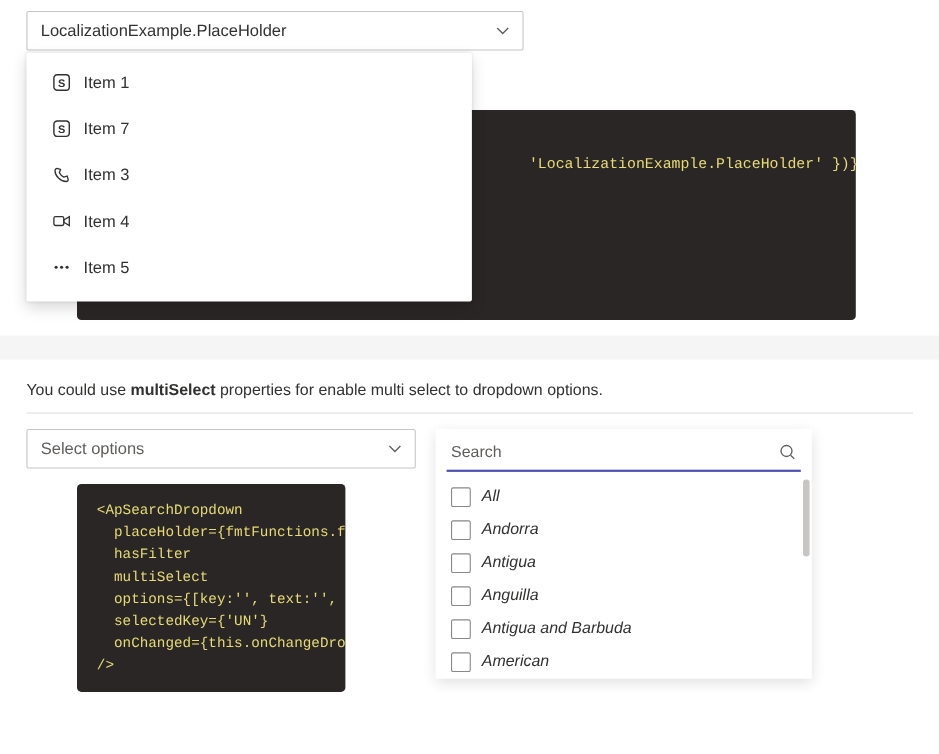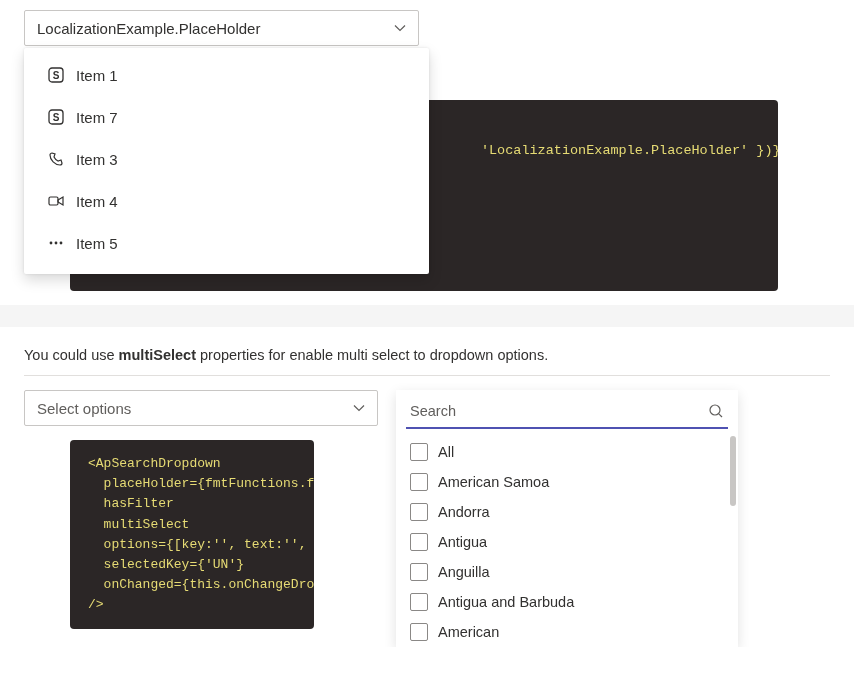--- a/index.html
+++ b/index.html
@@ -1,18 +1,18 @@
 <!DOCTYPE html>
 <html><head>
 <meta charset="utf-8">
 <style>
 * { box-sizing: border-box; margin: 0; padding: 0; }
 body { font-family: "Segoe UI", -apple-system, sans-serif; background: #fff; color: #323130; width: 854px; }
 .section-1 { padding: 10px 24px 0; position: relative; }
-.dropdown-closed { width: 395px; height: 36px; border: 1px solid #c8c6c4; border-radius: 2px; background: #fff; display: flex; align-items: center; padding: 0 12px; cursor: pointer; position: relative; z-index: 10; }
+.dropdown-closed { width: 452px; height: 36px; border: 1px solid #c8c6c4; border-radius: 2px; background: #fff; display: flex; align-items: center; padding: 0 12px; cursor: pointer; position: relative; z-index: 10; }
 .dropdown-placeholder { flex: 1; color: #323130; font-size: 15px; }
 .chevron { width: 12px; height: 12px; }
 .dropdown-menu { position: absolute; top: 48px; left: 24px; width: 405px; background: #fff; border-radius: 2px; box-shadow: 0 6px 14px rgba(0,0,0,0.15), 0 0 3px rgba(0,0,0,0.1); z-index: 20; padding: 6px 0 10px; }
 .dropdown-item { display: flex; align-items: center; padding: 8px 22px; height: 42px; cursor: pointer; }
 .dropdown-item-icon { width: 20px; height: 20px; display: flex; align-items: center; justify-content: center; margin-right: 10px; color: #323130; }
 .dropdown-item-label { font-size: 15px; color: #323130; }
 .code-block { background: #2b2626; color: #e6db74; border-radius: 4px; padding: 18px 22px 22px; margin: 54px 0 0 46px; width: 708px; min-height: 190px; font-family: Consolas, "Courier New", monospace; font-size: 13.5px; line-height: 1.6; white-space: pre; overflow: hidden; }
 .code-line-red { color: #c2605b; }
 .section-divider { height: 22px; background: #f5f5f5; margin-top: 14px; }
 .section-2 { padding: 20px 24px 0; position: relative; }
@@ -22,21 +22,21 @@
 .row { display: flex; align-items: flex-start; gap: 18px; }
 .col-left { flex: 0 0 354px; }
 .dropdown-select-country { width: 354px; height: 36px; border: 1px solid #c8c6c4; border-radius: 2px; background: #fff; display: flex; align-items: center; padding: 0 12px; cursor: pointer; }
 .code-block-2 { background: #2b2626; color: #e6db74; border-radius: 4px; padding: 14px 18px; margin: 14px 0 0 46px; width: 244px; font-family: Consolas, "Courier New", monospace; font-size: 13px; line-height: 1.55; white-space: pre; overflow: hidden; }
 .popup { width: 342px; background: #fff; box-shadow: 0 4px 12px rgba(0,0,0,0.12); padding: 5px 10px 0; position: relative; }
 .search-wrap { border-bottom: 2px solid #4f52b2; height: 34px; display: flex; align-items: center; padding: 0 4px; margin-bottom: 8px; }
 .search-input { flex: 1; border: none; outline: none; font-size: 14.5px; color: #605e5c; height: 100%; background: transparent; }
 .search-input::placeholder { color: #605e5c; }
 .search-icon { width: 16px; height: 16px; }
 .options-list { max-height: 260px; overflow-y: auto; padding-right: 6px; }
-.option-row { display: flex; align-items: center; padding: 6px 4px; cursor: pointer; }
+.option-row { display: flex; padding: 6px 4px; cursor: pointer; font-style: italic; }
 .checkbox { width: 18px; height: 18px; border: 1px solid #8a8886; border-radius: 2px; margin-right: 10px; flex-shrink: 0; }
 .option-label { font-size: 14.5px; color: #323130; }
 .scrollbar-track { position: absolute; right: 2px; top: 46px; width: 6px; height: 70px; background: #c8c6c4; border-radius: 3px; }
 </style>
 </head>
 <body>
 
 <div class="section-1">
   <div class="dropdown-closed">
     <span class="dropdown-placeholder">LocalizationExample.PlaceHolder</span>
@@ -136,24 +136,20 @@
             <line x1="10.8" y1="10.8" x2="14" y2="14" stroke="#605e5c" stroke-width="1.2"></line>
           </svg>
       </div>
       <div class="options-list" id="opts">
           <div class="option-row">
             <span class="checkbox"></span>
             <span class="option-label">All</span>
           </div>
           <div class="option-row">
             <span class="checkbox"></span>
-            <span class="option-label">American Samoa</span>
-          </div>
-          <div class="option-row">
-            <span class="checkbox"></span>
             <span class="option-label">Andorra</span>
           </div>
           <div class="option-row">
             <span class="checkbox"></span>
             <span class="option-label">Antigua</span>
           </div>
           <div class="option-row">
             <span class="checkbox"></span>
             <span class="option-label">Anguilla</span>
           </div>

